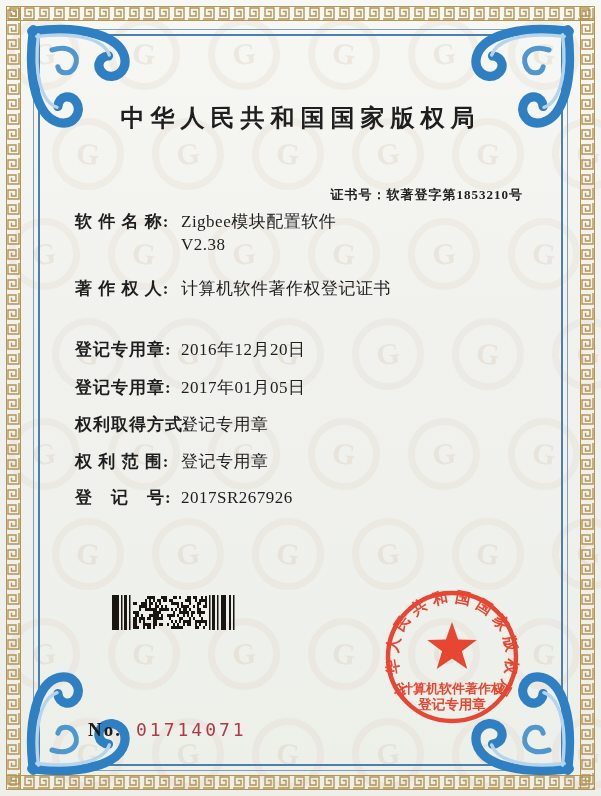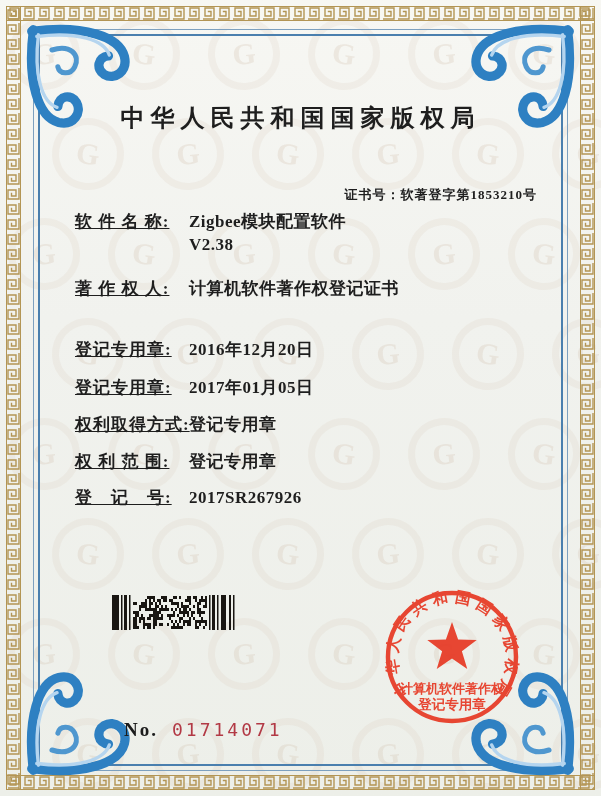--- a/index.html
+++ b/index.html
@@ -31,33 +31,33 @@
   .corner.tl{left:25px;top:23px;}
   .corner.tr{right:25px;top:23px;transform:scaleX(-1);}
   .corner.bl{left:25px;bottom:19px;transform:scaleY(-1);}
   .corner.br{right:25px;bottom:19px;transform:scale(-1,-1);}
   
   .content{position:absolute;inset:0;z-index:2;}
   .authority{position:absolute;left:0;right:0;top:102px;text-align:center;
       font-size:24px;font-weight:700;letter-spacing:6px;white-space:nowrap;}
   .main-title{position:absolute;left:0;right:0;top:136px;text-align:center;
       font-size:31px;font-weight:700;letter-spacing:6px;white-space:nowrap;}
-  .certno{position:absolute;right:64px;top:186px;font-size:13px;font-weight:700;
+  .certno{position:absolute;right:78px;top:186px;font-size:13px;font-weight:700;
       letter-spacing:1px;text-align:right;}
   .field{position:absolute;left:0;width:100%;}
   .f-label{position:absolute;left:75px;font-size:17px;font-weight:700;
-      letter-spacing:1px;white-space:pre;text-decoration:underline;}
-  .f-value{position:absolute;left:181px;font-size:17px;font-weight:700;
-      letter-spacing:0.5px;line-height:23px;margin-left:8px;}
+      letter-spacing:1px;white-space:pre;}
+  .f-value{position:absolute;left:181px;font-size:17px;font-weight:400;
+      letter-spacing:0.5px;line-height:23px;}
   .statement{position:absolute;left:58px;top:513px;width:492px;
       font-size:16.5px;font-weight:700;line-height:36px;text-indent:2.1em;
       letter-spacing:0.5px;text-align:justify;}
   .barcode{position:absolute;left:112px;top:595px;}
   .serial{position:absolute;left:88px;top:719px;font-size:19px;}
-  .serial .no{font-weight:700;color:#1c1c1c;margin-right:14px;letter-spacing:2px;margin-left:36px;}
+  .serial .no{font-weight:700;color:#1c1c1c;margin-right:14px;letter-spacing:2px;}
   .serial .num{font-family:"DejaVu Sans Mono","Liberation Mono",monospace;
       color:#b23945;letter-spacing:3px;font-size:18px;}
   .seal{position:absolute;left:376px;top:581px;width:152px;height:152px;
       z-index:3;opacity:0.9;mix-blend-mode:multiply;}
   .seal-date{position:absolute;left:347px;top:729px;z-index:4;
       font-size:20px;font-weight:700;letter-spacing:1px;color:#222;}
 </style>
 </head>
 <body>
 

